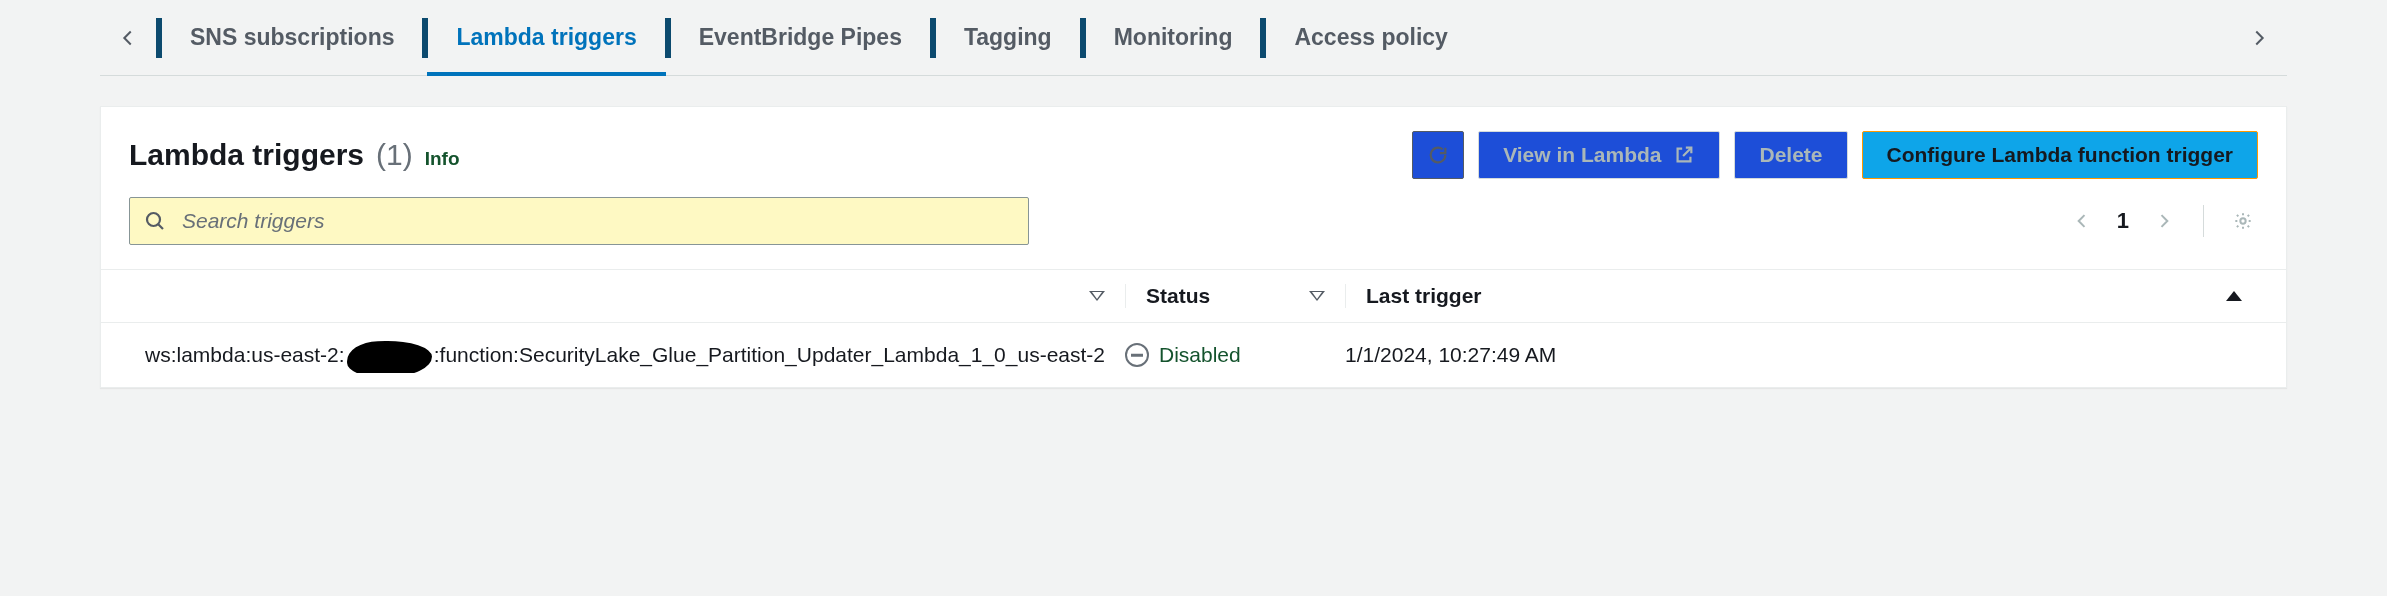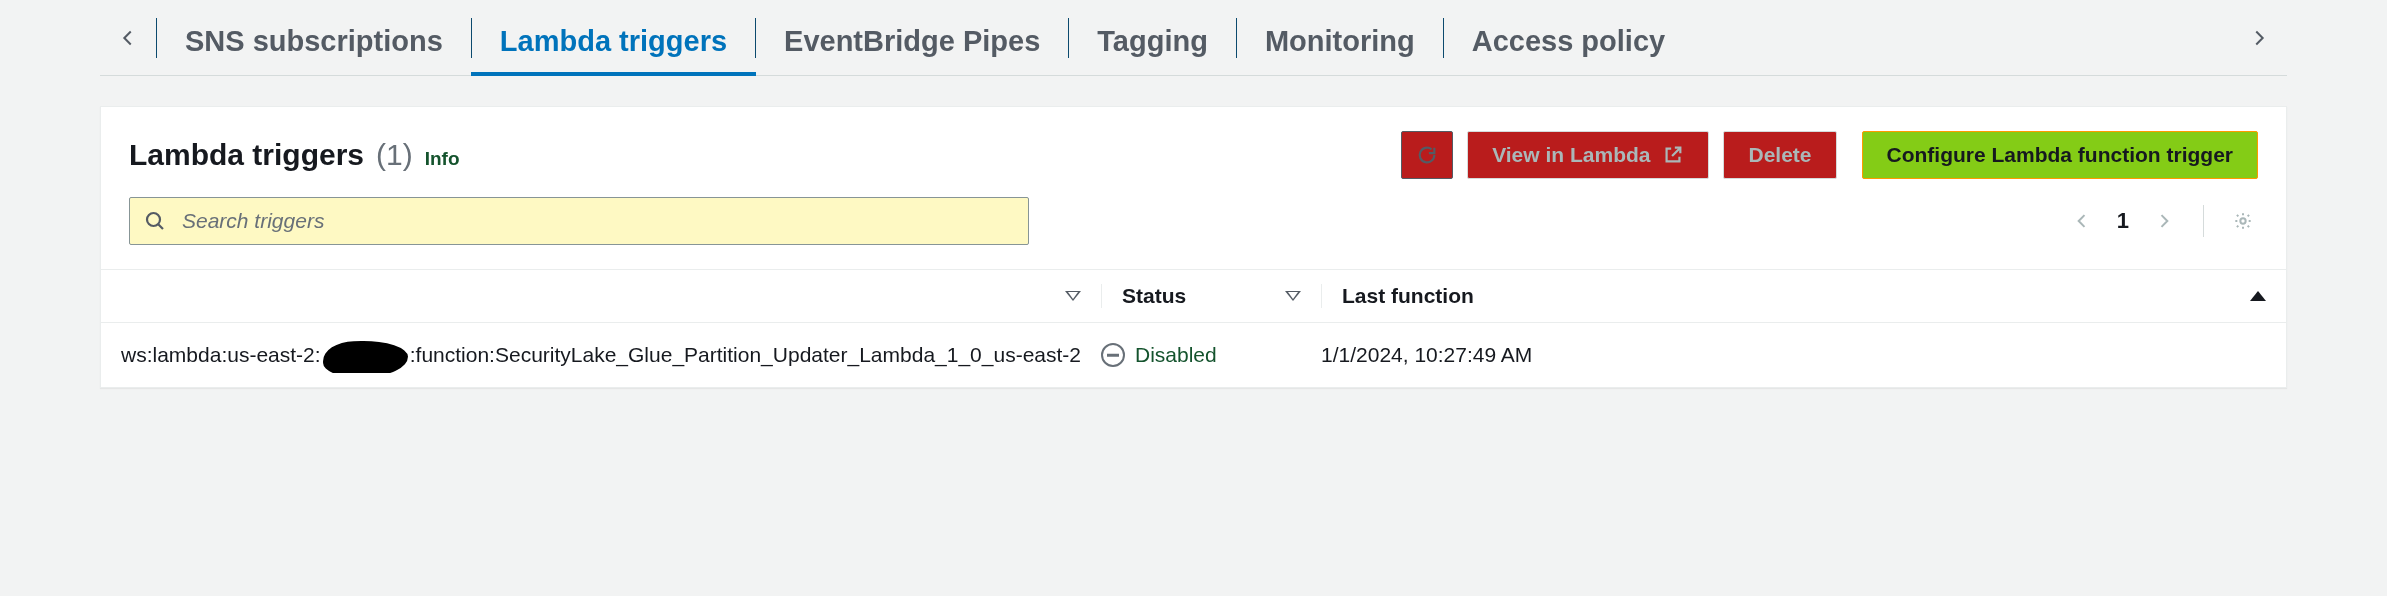--- a/index.html
+++ b/index.html
@@ -27,26 +27,26 @@
     align-items: center;
     justify-content: center;
     color: #545b64;
     cursor: pointer;
   }
   .tab-scroll svg { width: 22px; height: 22px; stroke: #545b64; stroke-width: 2.2; fill: none; }
   .tab {
     padding: 0 28px;
     height: 40px;
     display: flex;
-    align-items: flex-end;
+    align-items: center;
     font-weight: 700;
-    font-size: 29px;
+    font-size: 23px;
     color: #545b64;
     cursor: pointer;
-    border-left: 1px solid #0c4a6e;
+    border-left: 6px solid #0c4a6e;
     position: relative;
   }
   .tab.active {
     color: #0073bb;
   }
   .tab.active::after {
     content: "";
     position: absolute;
     left: -1px;
     right: -1px;
@@ -90,38 +90,37 @@
   }
   .panel-actions {
     display: flex;
     align-items: center;
     gap: 14px;
   }
   .btn {
     height: 48px;
     padding: 0 24px;
     border: 1px solid #545b64;
-    background: #b91c1c;
+    background: #1d4ed8;
     color: #545b64;
     font-weight: 700;
     font-size: 21px;
     display: inline-flex;
     align-items: center;
     justify-content: center;
     gap: 12px;
     cursor: pointer;
     border-radius: 2px;
   }
   .btn.icon-only { padding: 0; width: 52px; }
   .btn.disabled { color:#aab7b8; border-color:#d5dbdb; cursor:default; }
   .btn.primary {
-    background: #84cc16;
+    background: #0ea5e9;
     border-color: #ff9900;
     color: #16191f;
-    margin-left: 11px;
   }
   .btn svg { width: 22px; height: 22px; stroke: currentColor; stroke-width: 2.4; fill: none; }
   
   .toolbar {
     display: flex;
     align-items: center;
     gap: 24px;
     padding: 0 28px 24px 28px;
   }
   .search-wrap {
@@ -166,21 +165,21 @@
     cursor:pointer;
   }
   .pager-btn svg { width:20px; height:20px; stroke:#aab7b8; stroke-width:2.4; fill:none; }
   .pager-num { font-weight:700; font-size:22px; }
   .pager-sep { width:1px; height:32px; background:#d5dbdb; margin:0 4px; }
   
   .table-header-row, .table-row {
     display: flex;
     align-items: center;
     border-top: 1px solid #eaeded;
-    padding: 14px 20px;
+    padding: 14px 44px;
   }
   .table-header-row { font-weight:700; }
   .col-arn { flex: 0 0 970px; padding-right:10px; overflow:hidden; }
   .col-status { flex: 0 0 210px; padding-left:10px; }
   .col-modified { flex: 1; text-align:left; padding-left:20px; }
   .th-inner { display:flex; align-items:center; justify-content:space-between; width:100%; border-left:1px solid #eaeded; padding-left:20px; }
   .th-inner.first { border-left:none; padding-left:0;}
   .sort-tri {
     width: 0; height: 0;
     border-left: 8px solid transparent;
@@ -351,21 +350,21 @@
         </div>
       </div>
       <div class="col-status">
         <div class="th-inner">
           <span>Status</span>
           <span class="sort-tri sort-down hollow"></span>
         </div>
       </div>
       <div class="col-modified">
         <div class="th-inner">
-          <span>Last function</span>
+          <span>Last trigger</span>
           <span class="sort-up-solid"></span>
         </div>
       </div>
     </div>
 
     <div class="table-row">
       <div class="col-arn">
         <span class="arn-text">
           <span>ws:lambda:us-east-2:</span>
             <span class="redact"></span>

